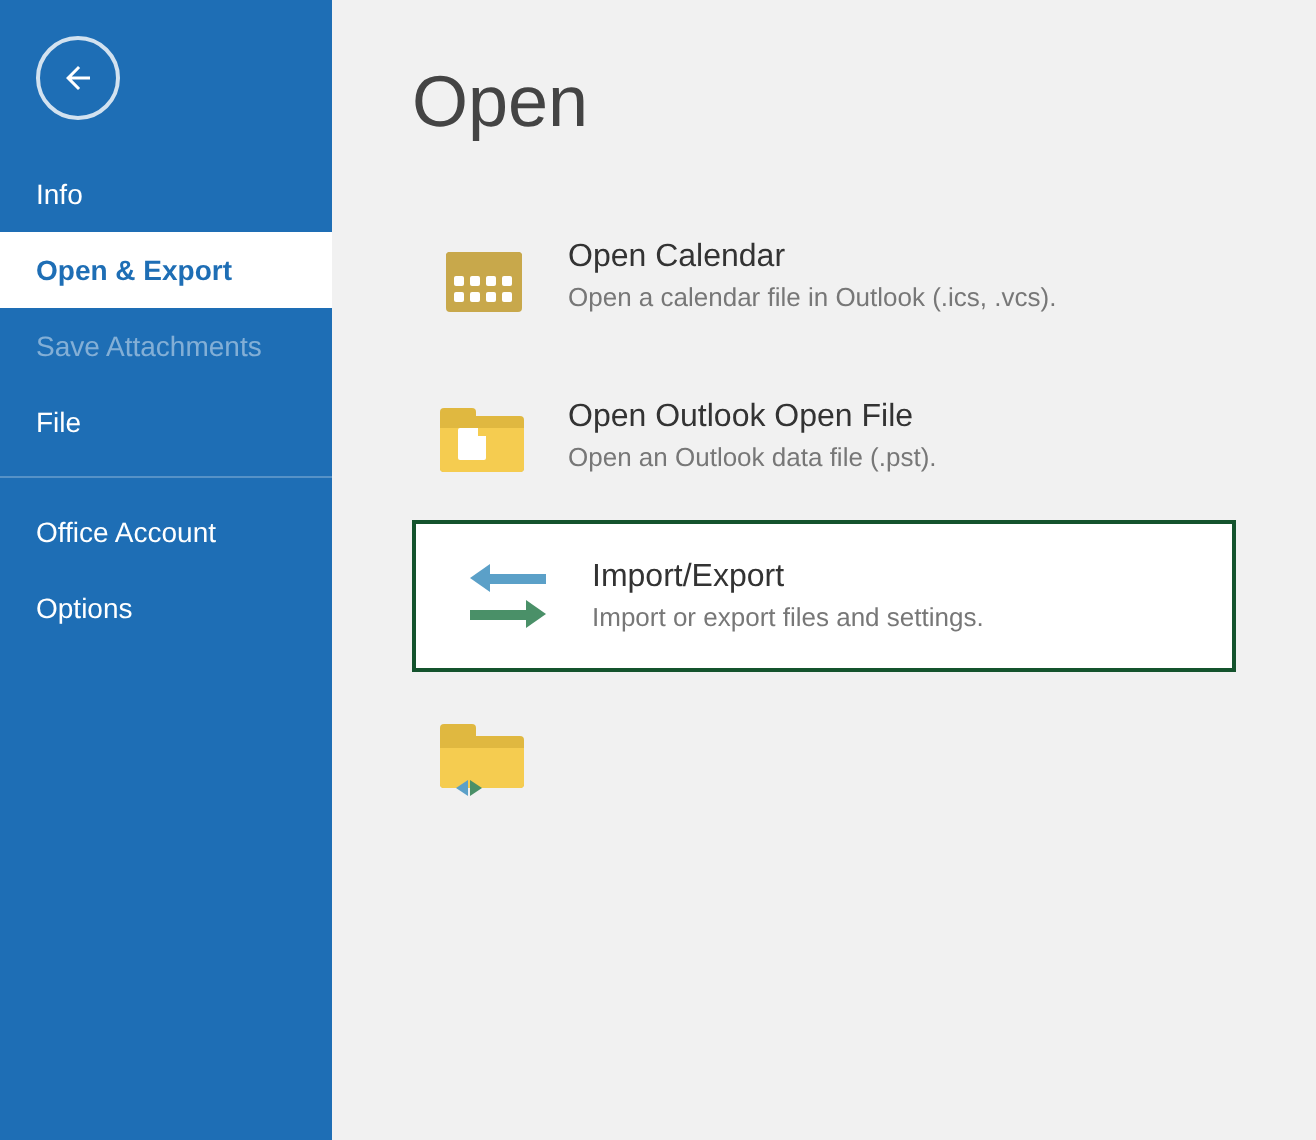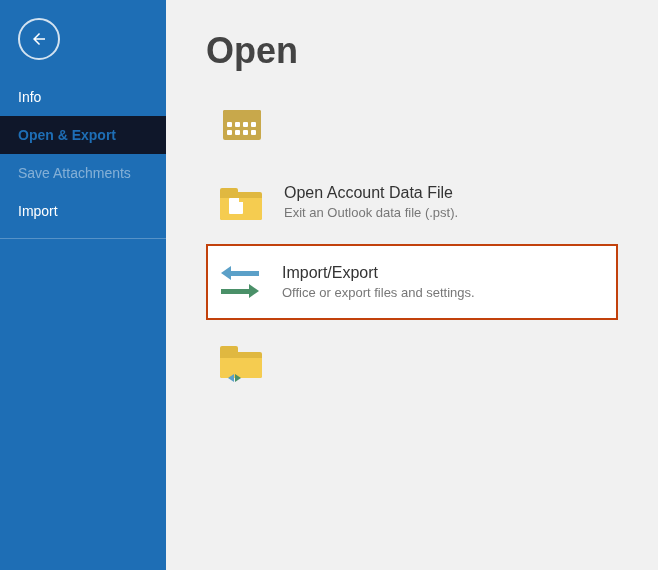--- a/index.html
+++ b/index.html
@@ -48,21 +48,21 @@
 
     .sidebar-item {
       padding: 11px 18px;
       color: white;
       font-size: 14px;
       cursor: pointer;
       white-space: nowrap;
     }
 
     .sidebar-item.active {
-      background-color: #0f172a;
+      background-color: #ffffff;
       color: #1e6eb5;
       font-weight: 600;
     }
 
     .sidebar-item.disabled {
       color: rgba(255,255,255,0.45);
       cursor: default;
     }
 
     .sidebar-divider {
@@ -73,43 +73,43 @@
 
     
     .main {
       flex: 1;
       background-color: #f1f1f1;
       padding: 30px 40px;
     }
 
     .main-title {
       font-size: 36px;
-      font-weight: 700;
+      font-weight: 400;
       color: #444;
-      margin-bottom: 12px;
+      margin-bottom: 28px;
     }
 
     .option-list {
       display: flex;
       flex-direction: column;
       gap: 4px;
     }
 
     .option-item {
       display: flex;
       align-items: center;
       padding: 14px 12px;
       cursor: pointer;
       background: transparent;
     }
 
     .option-item.highlighted {
-      border: 2px solid #c2410c;
+      border: 2px solid #14532d;
       background: #fff;
-      padding: 12px 8px;
+      padding: 12px 22px;
     }
 
     .option-icon {
       width: 48px;
       height: 48px;
       flex-shrink: 0;
       margin-right: 18px;
       display: flex;
       align-items: center;
       justify-content: center;
@@ -327,22 +327,24 @@
 <div class="sidebar">
   <div class="sidebar-back-btn">
     <svg viewBox="0 0 24 24">
       <path d="M20 11H7.83l5.59-5.59L12 4l-8 8 8 8 1.41-1.41L7.83 13H20v-2z"></path>
     </svg>
   </div>
   <nav class="sidebar-nav">
     <div class="sidebar-item">Info</div>
     <div class="sidebar-item active">Open &amp; Export</div>
     <div class="sidebar-item disabled">Save Attachments</div>
-    <div class="sidebar-item">Import</div>
+    <div class="sidebar-item">File</div>
     <div class="sidebar-divider"></div>
+    <div class="sidebar-item">Office Account</div>
+    <div class="sidebar-item">Options</div>
   </nav>
 </div>
 
 <div class="main">
   <h1 class="main-title">Open</h1>
   <div class="option-list">
 
     <div class="option-item">
       <div class="option-icon">
         <div class="icon-calendar">
@@ -352,54 +354,58 @@
             <span></span>
               <span></span>
               <span></span>
               <span></span>
             <span></span>
               <span></span>
               <span></span>
               <span></span>
           </div>
         </div>
+      </div>
+      <div class="option-text">
+        <span class="option-title">Open Calendar</span>
+        <span class="option-desc">Open a calendar file in Outlook (.ics, .vcs).</span>
       </div>
     </div>
 
     <div class="option-item">
       <div class="option-icon">
         <div class="icon-folder">
           <div class="fold-tab"></div>
           <div class="fold-back"></div>
           <div class="fold-front"></div>
           <div class="fold-doc"></div>
         </div>
       </div>
       <div class="option-text">
-        <span class="option-title">Open Account Data File</span>
-        <span class="option-desc">Exit an Outlook data file (.pst).</span>
+        <span class="option-title">Open Outlook Open File</span>
+        <span class="option-desc">Open an Outlook data file (.pst).</span>
       </div>
     </div>
 
     <div class="option-item highlighted">
       <div class="option-icon">
         <div class="icon-import-export">
           <div class="arrow-left">
             <div class="arrow-head"></div>
             <div class="arrow-shaft"></div>
           </div>
           <div class="arrow-right">
             <div class="arrow-shaft"></div>
             <div class="arrow-head"></div>
           </div>
         </div>
       </div>
       <div class="option-text">
         <span class="option-title">Import/Export</span>
-        <span class="option-desc">Office or export files and settings.</span>
+        <span class="option-desc">Import or export files and settings.</span>
       </div>
     </div>
 
     <div class="option-item">
       <div class="option-icon">
         <div class="icon-folder-share">
           <div class="fold-tab2"></div>
           <div class="fold-back2"></div>
           <div class="fold-front2"></div>
           <div class="fold-arrows">

